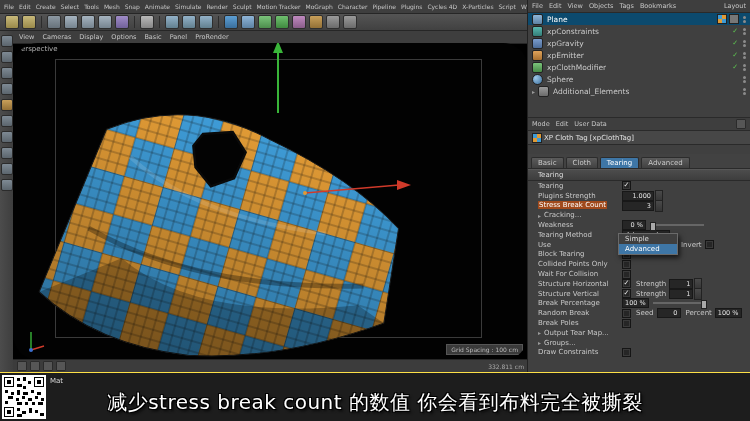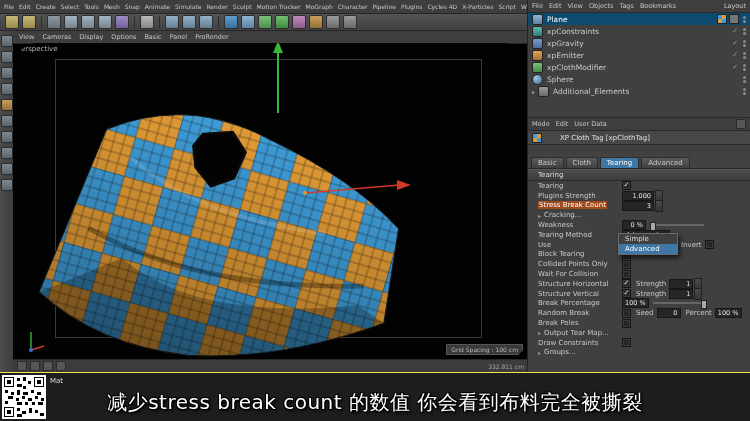--- a/index.html
+++ b/index.html
@@ -51,21 +51,21 @@
   .oname{white-space:nowrap;overflow:hidden;text-overflow:ellipsis;}
   .ospacer{flex:1;}
   .gcheck{color:#5cc14f;font-size:7px;margin-right:3px;}
   .tagchip{width:8px;height:8px;margin-right:2px;border:1px solid #222;
            background:conic-gradient(#e09a35 25%,#3e9bd6 0 50%,#e09a35 0 75%,#3e9bd6 0);}
   .graychip{width:8px;height:8px;margin-right:2px;border:1px solid #222;background:#777;}
   .dots{display:flex;flex-direction:column;gap:1px;margin-left:2px;}
   .dot{width:3px;height:3px;border-radius:50%;background:#8b8b8b;}
   
   .am{position:relative;background:#404040;}
-  .am-title{display:flex;align-items:center;gap:16px;height:13px;padding:0 4px;
+  .am-title{display:flex;align-items:center;gap:0;height:13px;padding:0 4px;
             background:#474747;border-bottom:1px solid #2a2a2a;font-size:7px;color:#e0e0e0;}
   .am-tabs{display:flex;gap:2px;align-items:flex-end;height:14px;padding:0 3px;
            background:#424242;border-bottom:1px solid #2a2a2a;margin-top:9px;}
   .tab{background:linear-gradient(#5b5b5b,#414141);border:1px solid #2c2c2c;border-bottom:none;
        padding:1px 6px;font-size:7px;color:#c9c9c9;border-radius:2px 2px 0 0;}
   .tab.active{background:#3e76a6;color:#fff;}
   .sect{height:10px;line-height:10px;background:linear-gradient(#4c4c4c,#3d3d3d);
         border-top:1px solid #575757;border-bottom:1px solid #2a2a2a;padding-left:10px;
         font-size:7px;color:#ddd;}
   .arow{display:flex;align-items:center;height:9.8px;padding-left:10px;font-size:7px;color:#c8c8c8;}
@@ -421,26 +421,26 @@
       </div>
       <div class="arow">
         <span class="albl">Break Poles</span>
         <span class="cb"></span>
       </div>
       <div class="arow">
         <span class="caret">▸</span>
         <span class="albl">Output Tear Map...</span>
       </div>
       <div class="arow">
-        <span class="albl">Draw Constraints</span>
-        <span class="cb"></span>
-      </div>
-      <div class="arow">
         <span class="caret">▸</span>
         <span class="albl">Groups...</span>
+      </div>
+      <div class="arow">
+        <span class="albl">Draw Constraints</span>
+        <span class="cb"></span>
       </div>
     </div>
 
     <div class="popup">
       <div class="opt">Simple</div>
       <div class="opt selected">Advanced</div>
     </div>
   </div>
 
   <div class="bottom-bar">

